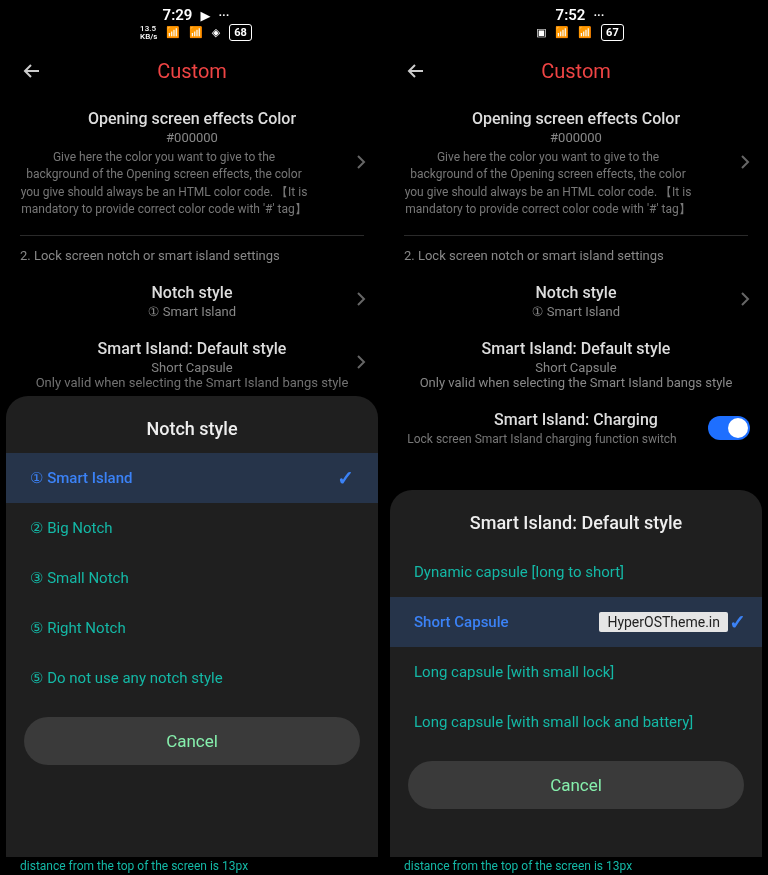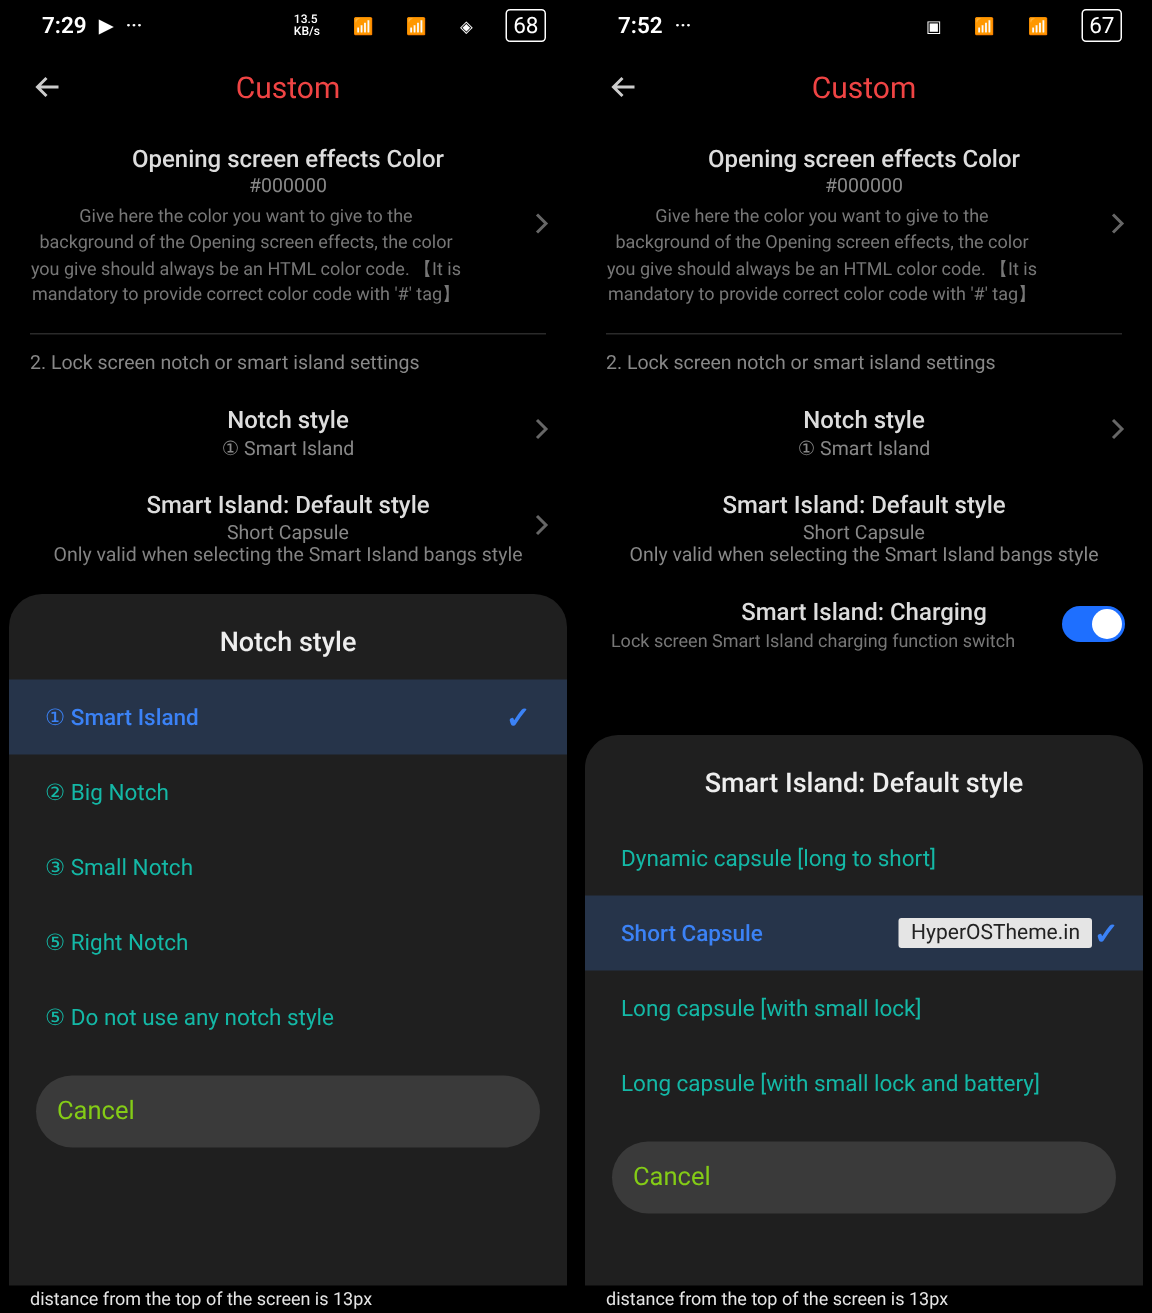--- a/index.html
+++ b/index.html
@@ -1,42 +1,42 @@
 <!DOCTYPE html>
 <html><head>
 <meta charset="utf-8">
 <style>
 * { margin: 0; padding: 0; box-sizing: border-box; font-family: -apple-system, BlinkMacSystemFont, 'Segoe UI', Roboto, sans-serif; }
 body { background: #000; color: #fff; width: 768px; height: 875px; display: flex; }
 .phone { width: 384px; height: 875px; position: relative; background: #000; overflow: hidden; }
-.statusbar { display: flex; justify-content: space-between; align-items: center; padding: 6px 20px 6px 28px; font-size: 13px; font-weight: 500; }
+.statusbar { display: flex; justify-content: space-between; align-items: center; padding: 6px 20px 6px 28px; font-size: 13px; font-weight: 500; flex-direction: column; }
 .sb-left { display: flex; align-items: center; gap: 8px; }
 .sb-right { display: flex; align-items: center; gap: 4px; font-size: 11px; }
 .sb-time { font-size: 15px; font-weight: 600; }
-.sb-icons { display: flex; align-items: center; gap: 22px; }
-.bat-box { border: 1.2px solid #fff; border-radius: 3px; padding: 1px 4px; font-size: 15px; font-weight: 400; display: inline-flex; align-items: center; }
+.sb-icons { display: flex; align-items: center; gap: 9px; }
+.bat-box { border: 1.2px solid #fff; border-radius: 3px; padding: 1px 4px; font-size: 11px; font-weight: 700; display: inline-flex; align-items: center; }
 .header { display: flex; align-items: center; padding: 8px 16px 12px; position: relative; }
 .back { width: 32px; height: 32px; display: flex; align-items: center; justify-content: center; }
 .header-title { position: absolute; left: 50%; transform: translateX(-50%); font-size: 20px; font-weight: 400; color: #ef4444; }
 .sec-title { font-size: 16px; color: #ddd; font-weight: 500; margin-bottom: 2px; }
 .sec-sub { font-size: 13px; color: #888; }
 .sec-desc { font-size: 12px; color: #777; line-height: 1.45; padding-right: 56px; margin-top: 4px; }
 .row { position: relative; padding: 10px 20px; text-align: center; }
 .chev { position: absolute; right: 18px; top: 50%; transform: translateY(-50%); color: #666; }
 .divider { height: 1px; background: #2a2a2a; margin: 6px 20px 12px; }
 .sec-label { font-size: 13px; color: #888; padding: 0 20px 10px; }
 .toggle { position: absolute; right: 18px; top: 50%; transform: translateY(-50%); width: 42px; height: 24px; background: #1e6fff; border-radius: 12px; }
 .toggle-knob { position: absolute; right: 2px; top: 2px; width: 20px; height: 20px; background: #fff; border-radius: 50%; }
 .sheet { position: absolute; left: 6px; right: 6px; background: #1f1f1f; border-radius: 22px 22px 0 0; box-shadow: 0 -4px 30px rgba(0,0,0,0.6); }
 .sheet-title { font-size: 18px; font-weight: 500; color: #eee; text-align: center; padding: 22px 0 14px; }
 .sheet-item { padding: 16px 24px; font-size: 15px; color: #14b8a6; position: relative; }
 .sheet-item.sel { background: #26344a; color: #3b82f6; font-weight: 500; }
 .check { position: absolute; right: 24px; top: 50%; transform: translateY(-50%); color: #3b82f6; font-size: 20px; font-weight: 700; }
-.cancel-btn { margin: 14px 18px 16px; padding: 14px; font-size: 17px; color: #84cc16; background: #3a3a3a; border-radius: 26px; }
-.footer-text { position: absolute; bottom: 2px; left: 20px; right: 32px; font-size: 12px; color: #e5e5e5; }
+.cancel-btn { margin: 14px 18px 16px; padding: 14px; text-align: center; font-size: 17px; color: #86efac; background: #3a3a3a; border-radius: 26px; }
+.footer-text { position: absolute; bottom: 2px; left: 20px; right: 32px; font-size: 12px; color: #14b8a6; }
 .sheet1 { top: 396px; bottom: 18px; }
 .sheet2 { top: 490px; bottom: 18px; }
 .badge { position: absolute; right: 34px; top: 50%; transform: translateY(-50%); background: #e5e5e5; color: #222; font-size: 14px; font-weight: 400; padding: 2px 8px; border-radius: 2px; }
 .sec-desc2 { font-size: 12px; color: #777; line-height: 1.4; padding-right: 68px; }
 svg.ico { display: block; }
 </style>
 </head>
 <body>
 
 <div class="phone">

